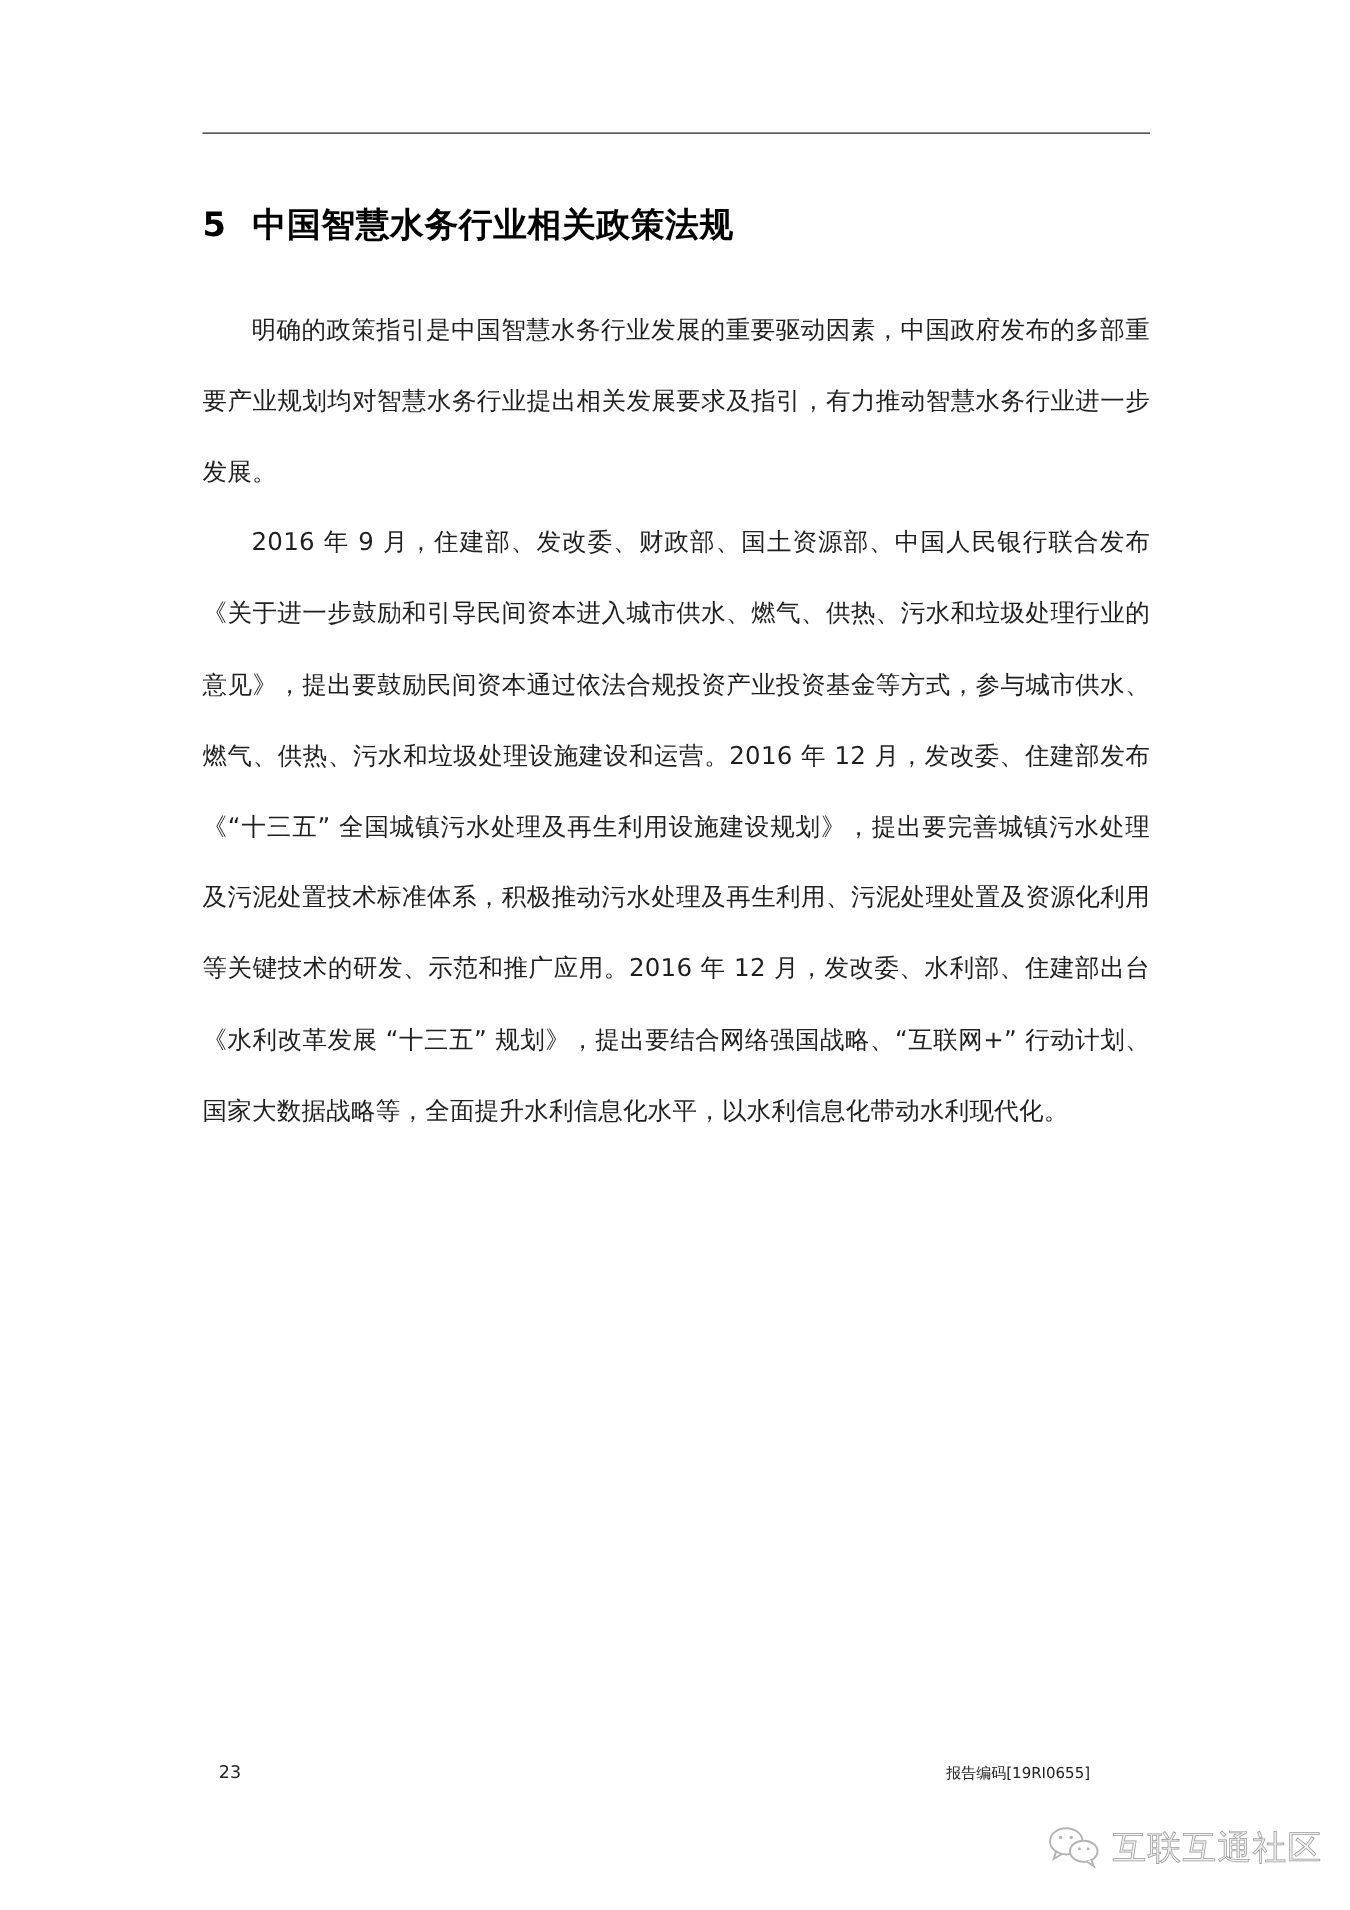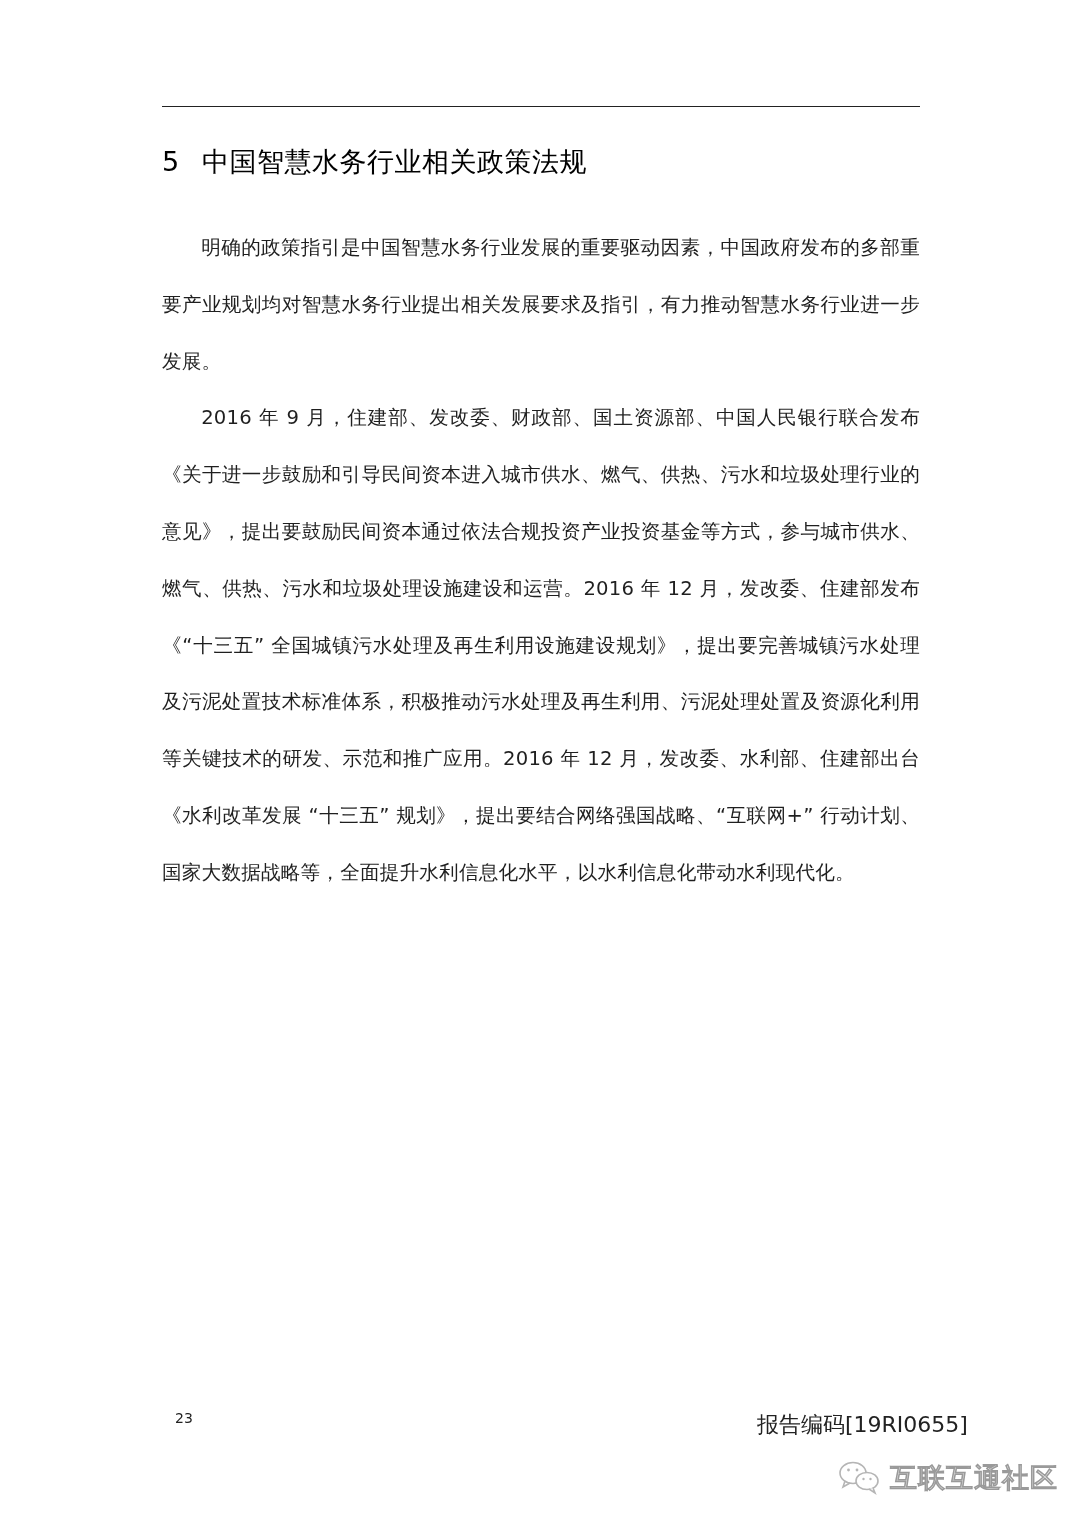--- a/index.html
+++ b/index.html
@@ -19,35 +19,35 @@
       position: absolute;
       left: 162px;
       top: 106px;
       width: 758px;
       height: 0;
       border-top: 1.5px solid #222;
     }
     .section-heading {
       position: absolute;
       left: 162px;
-      top: 144px;
+      top: 162px;
       font-size: 27px;
-      font-weight: normal;
+      font-weight: bold;
       color: #000;
       letter-spacing: 0.5px;
       white-space: nowrap;
     }
     .section-heading .num {
       display: inline-block;
       width: 40px;
     }
     .body-text {
       position: absolute;
       left: 162px;
-      top: 220px;
+      top: 236px;
       width: 758px;
     }
     .para {
       margin: 0;
       font-size: 19.6px;
       line-height: 56.8px;
       text-align: justify;
       text-indent: 2em;
       color: #1f1f1f;
       letter-spacing: 0.2px;
@@ -56,33 +56,32 @@
       position: absolute;
       left: 175px;
       top: 1410px;
       font-size: 14px;
       color: #222;
     }
     .footer-code {
       position: absolute;
       left: 757px;
       top: 1410px;
-      font-size: 22px;
+      font-size: 12px;
       color: #222;
       white-space: nowrap;
     }
     .watermark {
       position: absolute;
       left: 838px;
       top: 1460px;
       display: flex;
       align-items: flex-end;
       gap: 8px;
       color: #b8b8b8;
-      font-weight: bold;
     }
     .watermark-icon svg {
       display: block;
     }
     .watermark-text {
       font-size: 27px;
       color: #c4c4c4;
       letter-spacing: 1px;
       -webkit-text-stroke: 0.6px #9a9a9a;
       color: #f2f2f2;

